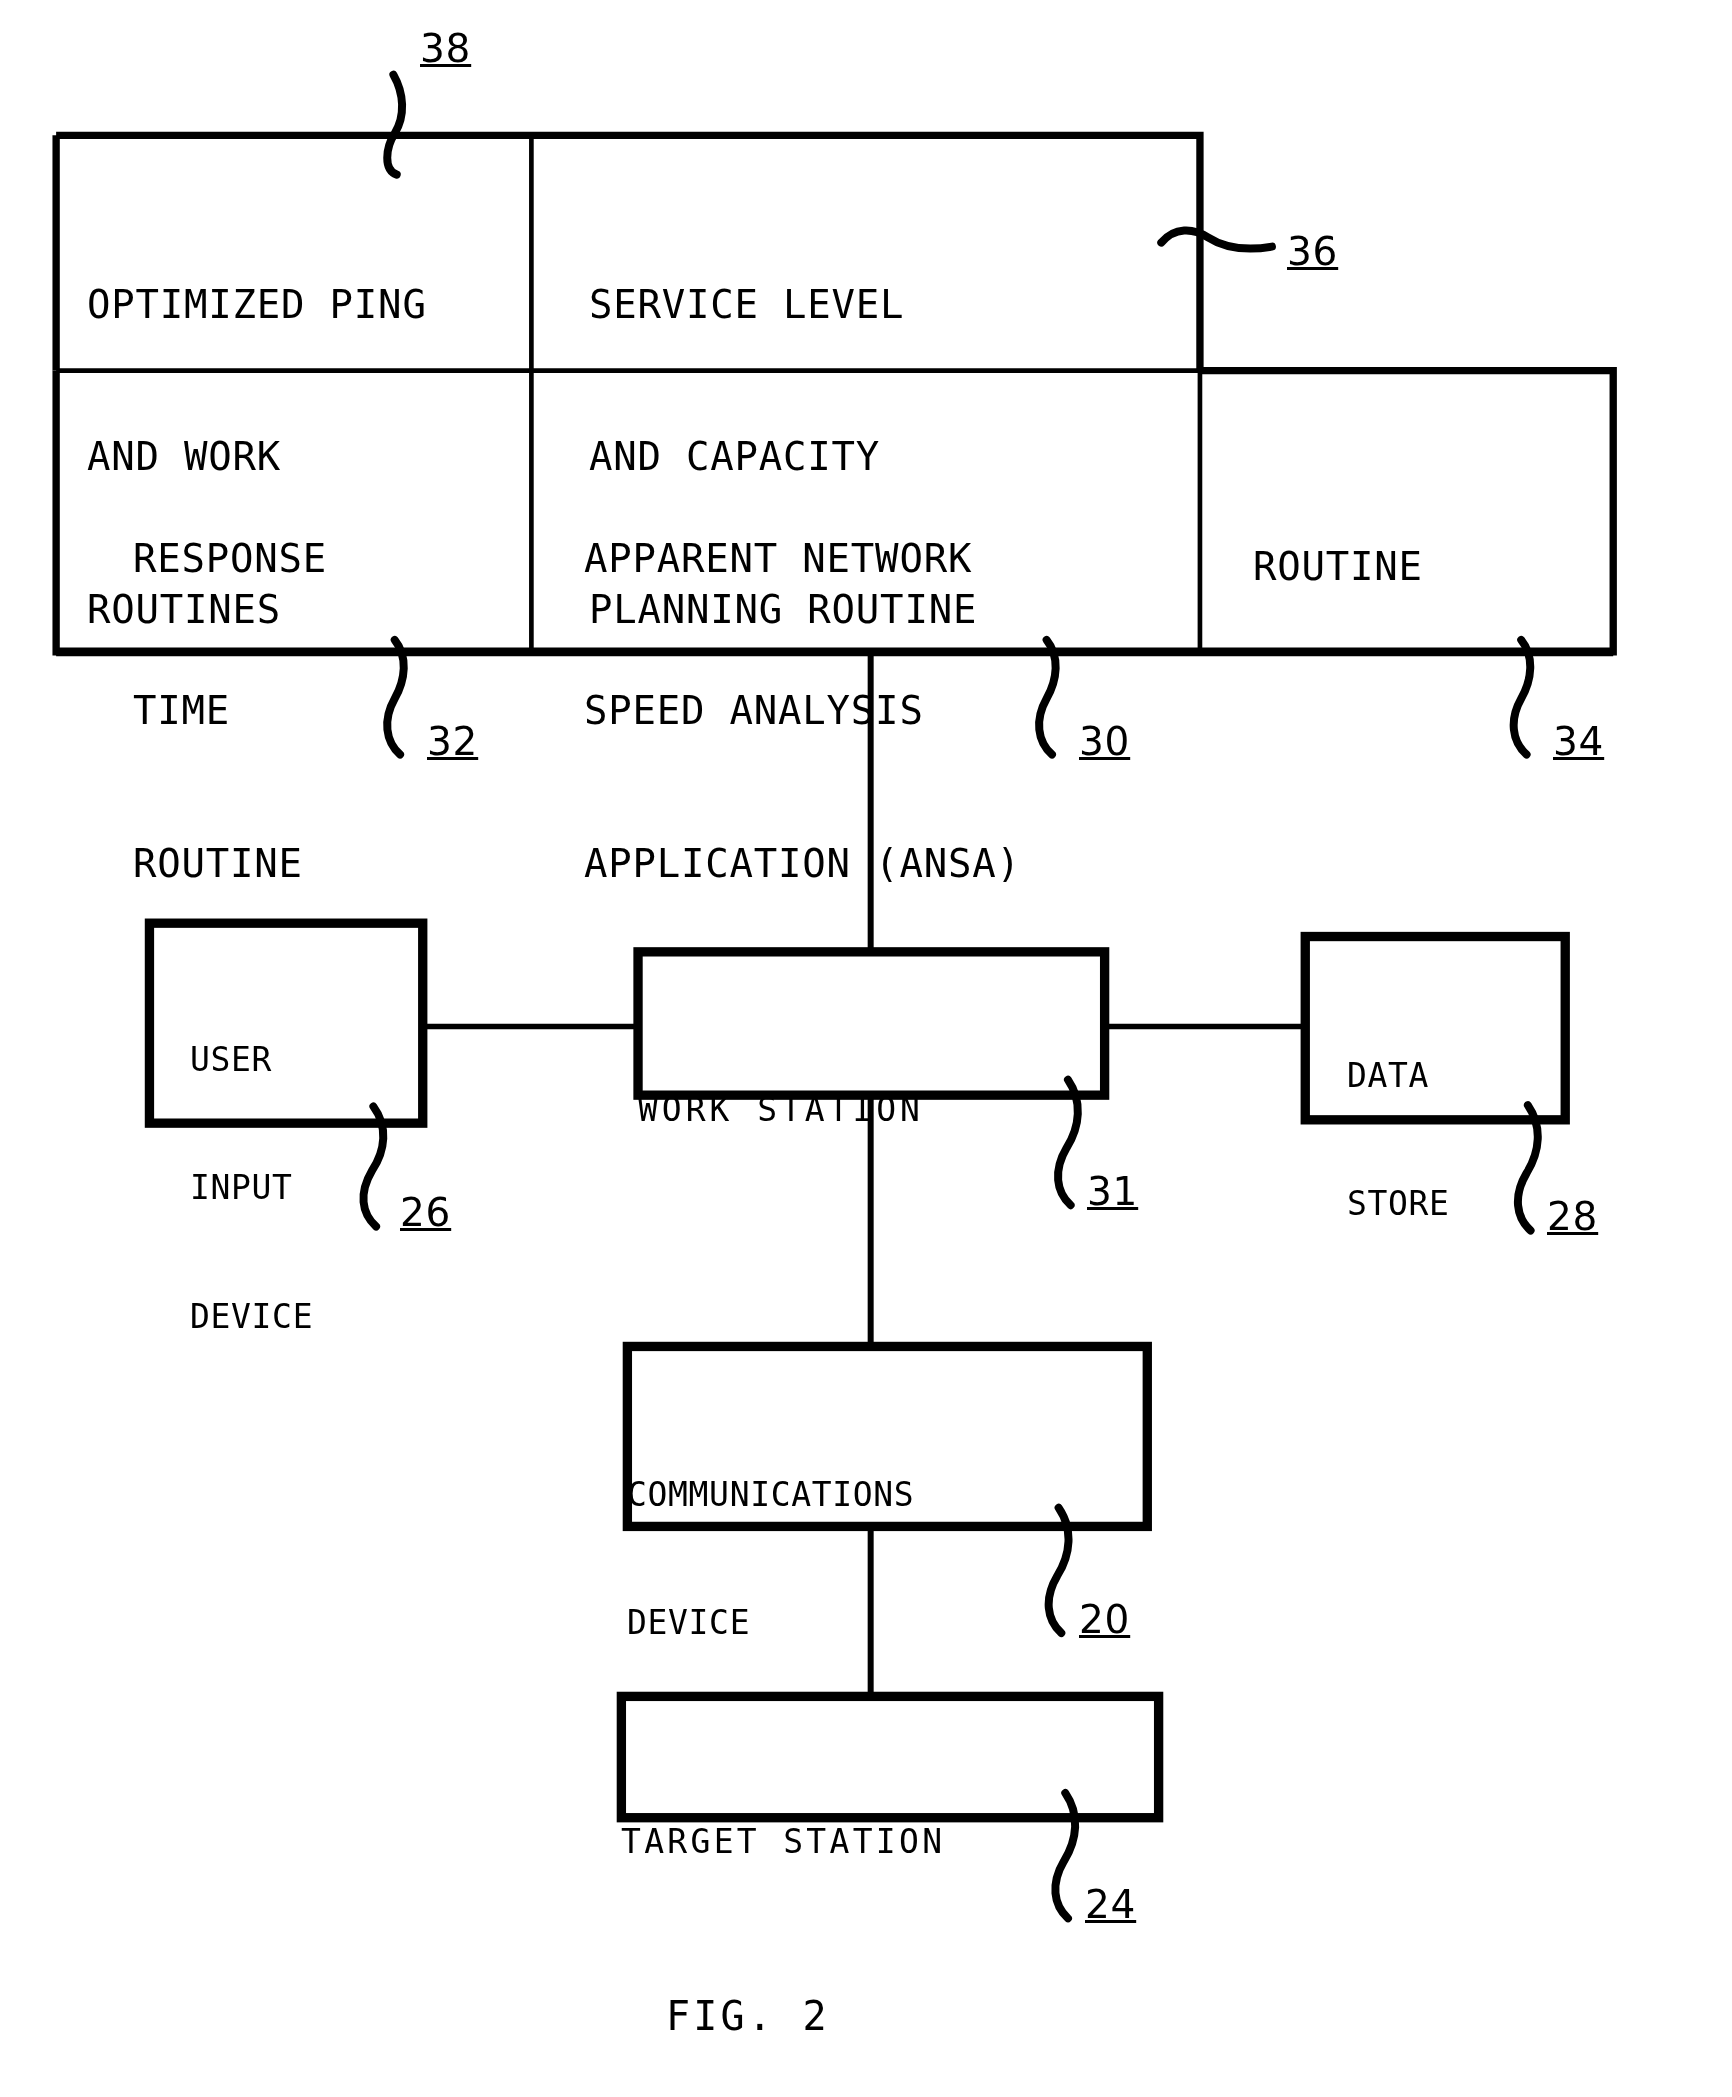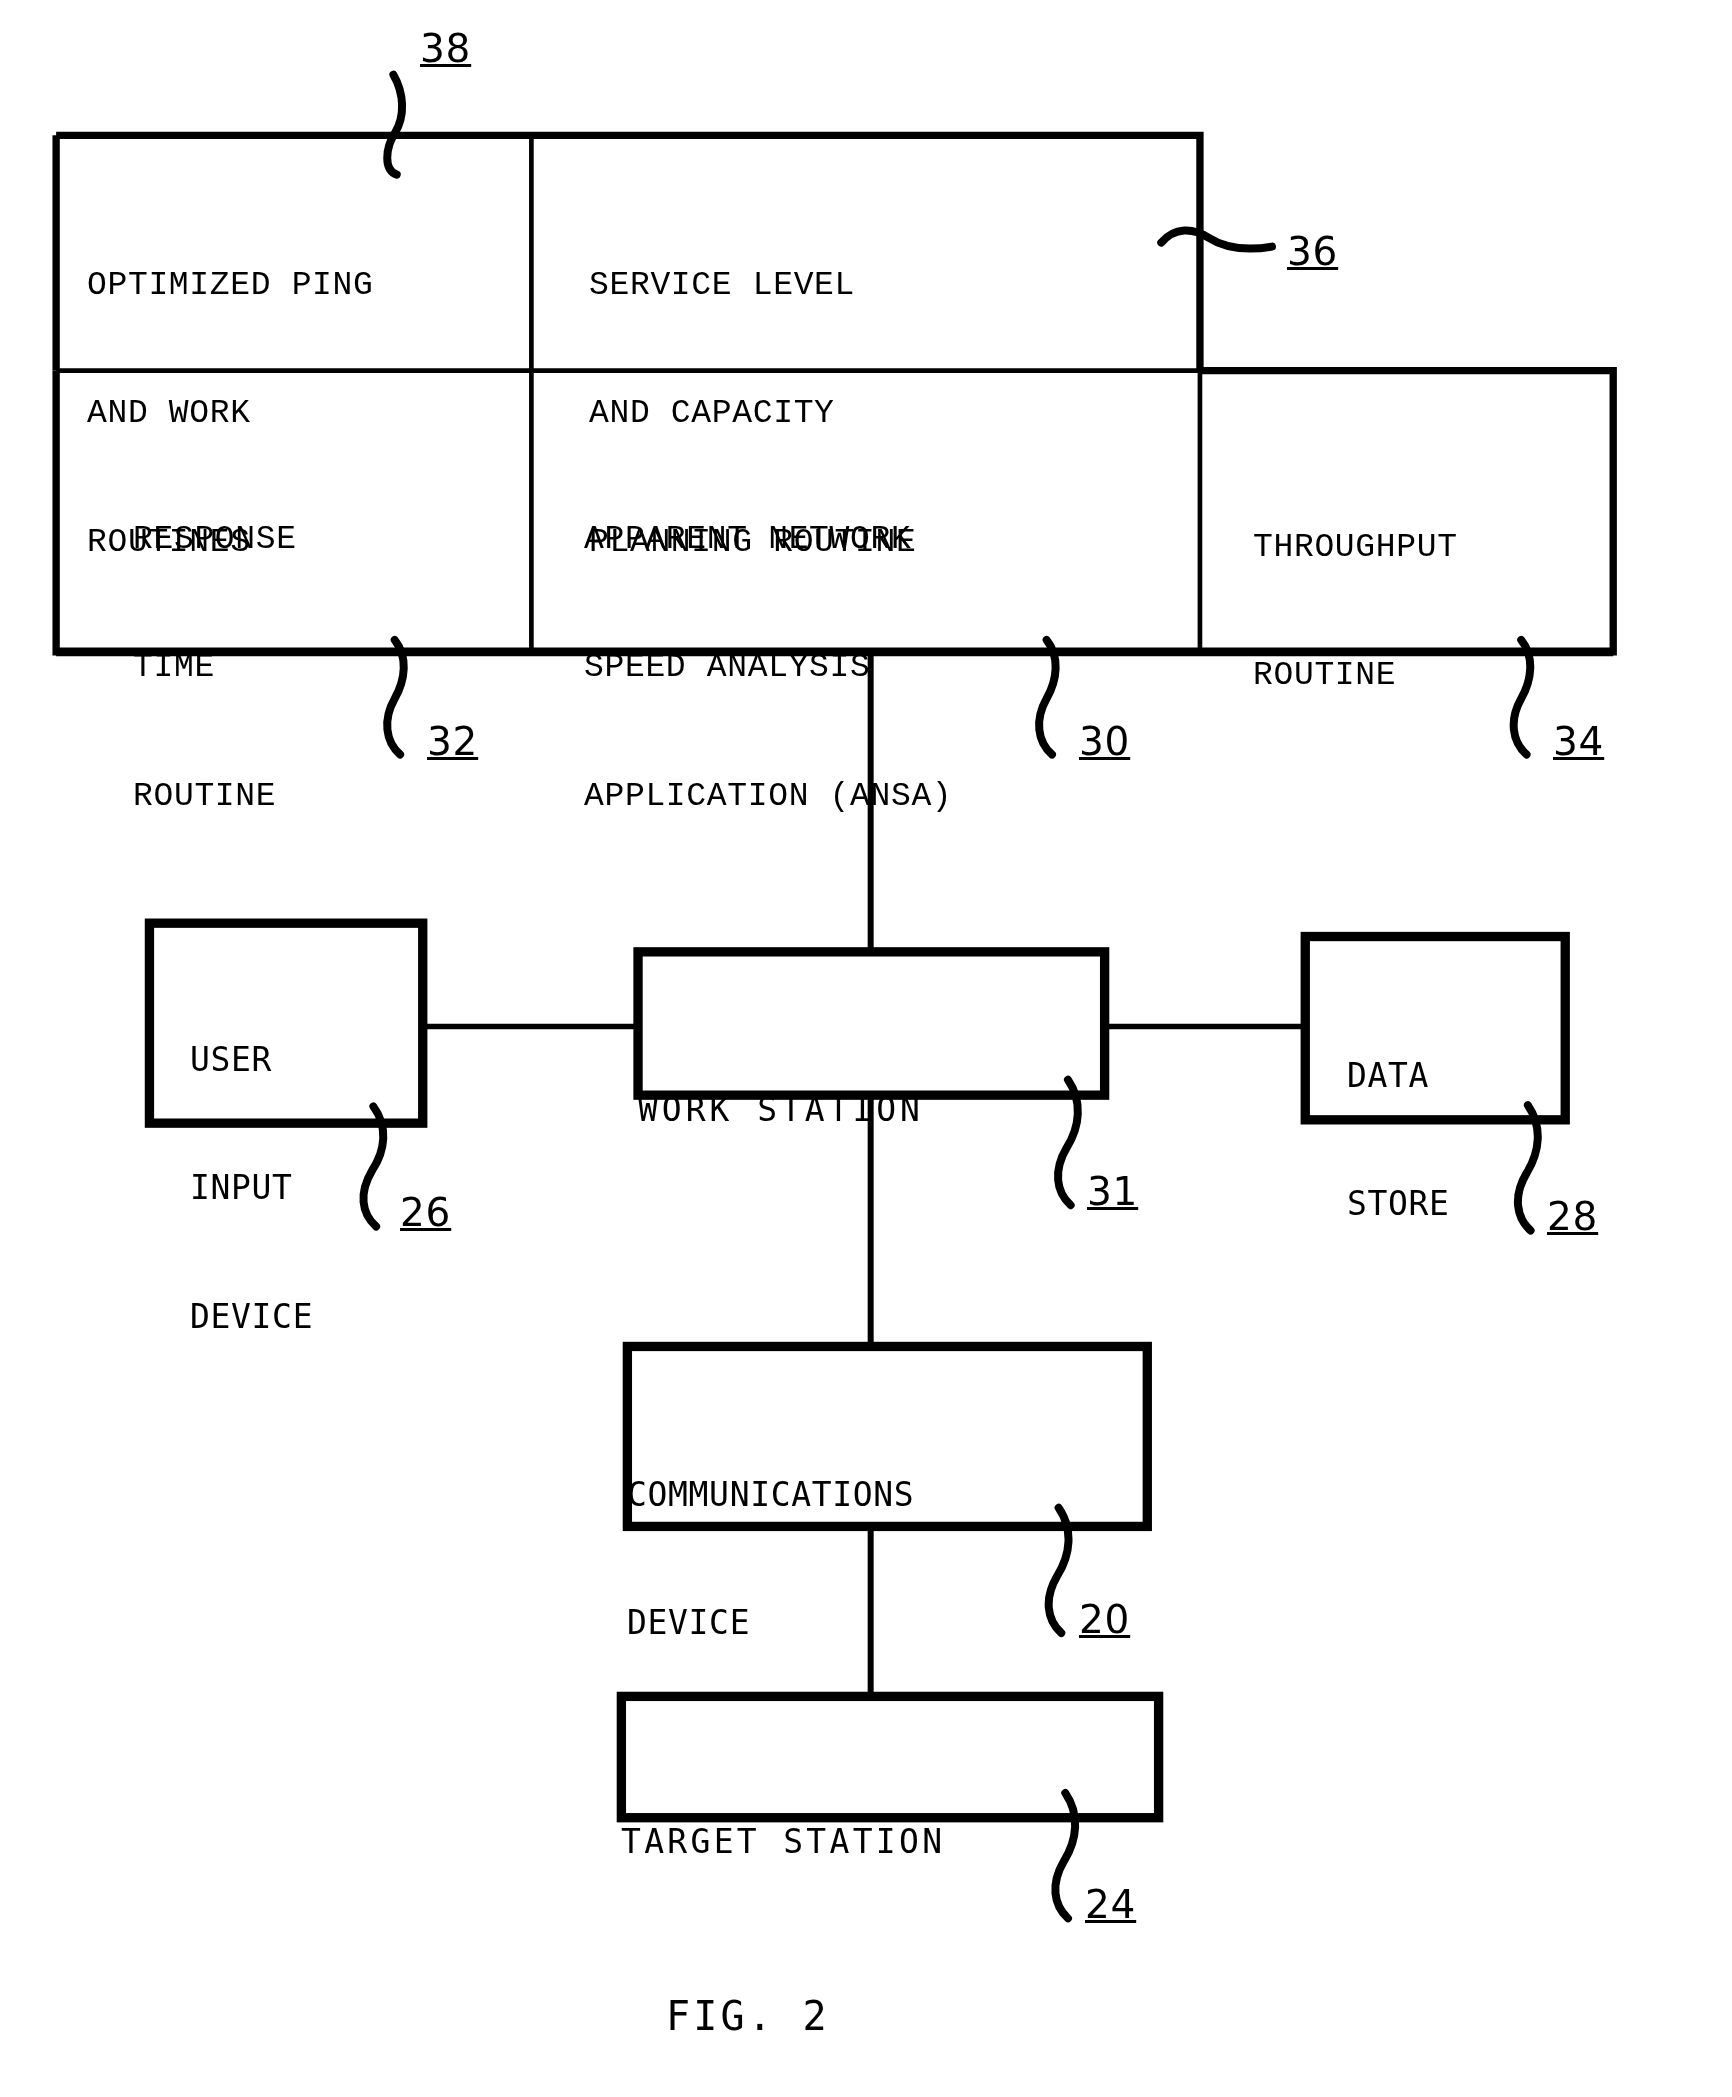--- a/index.html
+++ b/index.html
@@ -25,21 +25,21 @@
   
   .txt {
     position: absolute;
     color: #000000;
     font-family: "DejaVu Sans Mono", "Liberation Mono", monospace;
     font-weight: 400;
     letter-spacing: 0.02em;
     white-space: pre;
     line-height: 1.30;
   }
-  .cell-txt { font-size: 33px; font-family: Liberation Mono, monospace; }
+  .cell-txt { font-size: 39px; }
   .box-txt  { font-size: 33px; }
   .refnum   { font-size: 39px; font-family: "DejaVu Sans", "Liberation Sans", sans-serif; font-weight: 400; text-decoration: underline; }
   .figcap   { font-size: 40px; letter-spacing: 0.08em; }
 
   .t-left   { text-align: left; }
   .t-center { text-align: left; }
 </style>
 </head>
 <body>
 
@@ -122,21 +122,20 @@
     <div>ROUTINE</div>
   </div>
 
   <div class="txt cell-txt t-left" style="left:584px; top:433px; width:600px;">
     <div>APPARENT NETWORK</div>
     <div>SPEED ANALYSIS</div>
     <div>APPLICATION (ANSA)</div>
   </div>
 
   <div class="txt cell-txt t-left" style="left:1253px; top:441px; width:347px;">
-    <div>THROUGHPUT</div>
     <div>ROUTINE</div>
   </div>
 
   <div class="txt box-txt t-left" style="left:190px; top:953px; width:227px;">
     <div>USER</div>
     <div>INPUT</div>
     <div>DEVICE</div>
   </div>
 
   <div class="txt box-txt t-center" style="left:638px; top:1003px; width:467px; letter-spacing:0.12em;">

